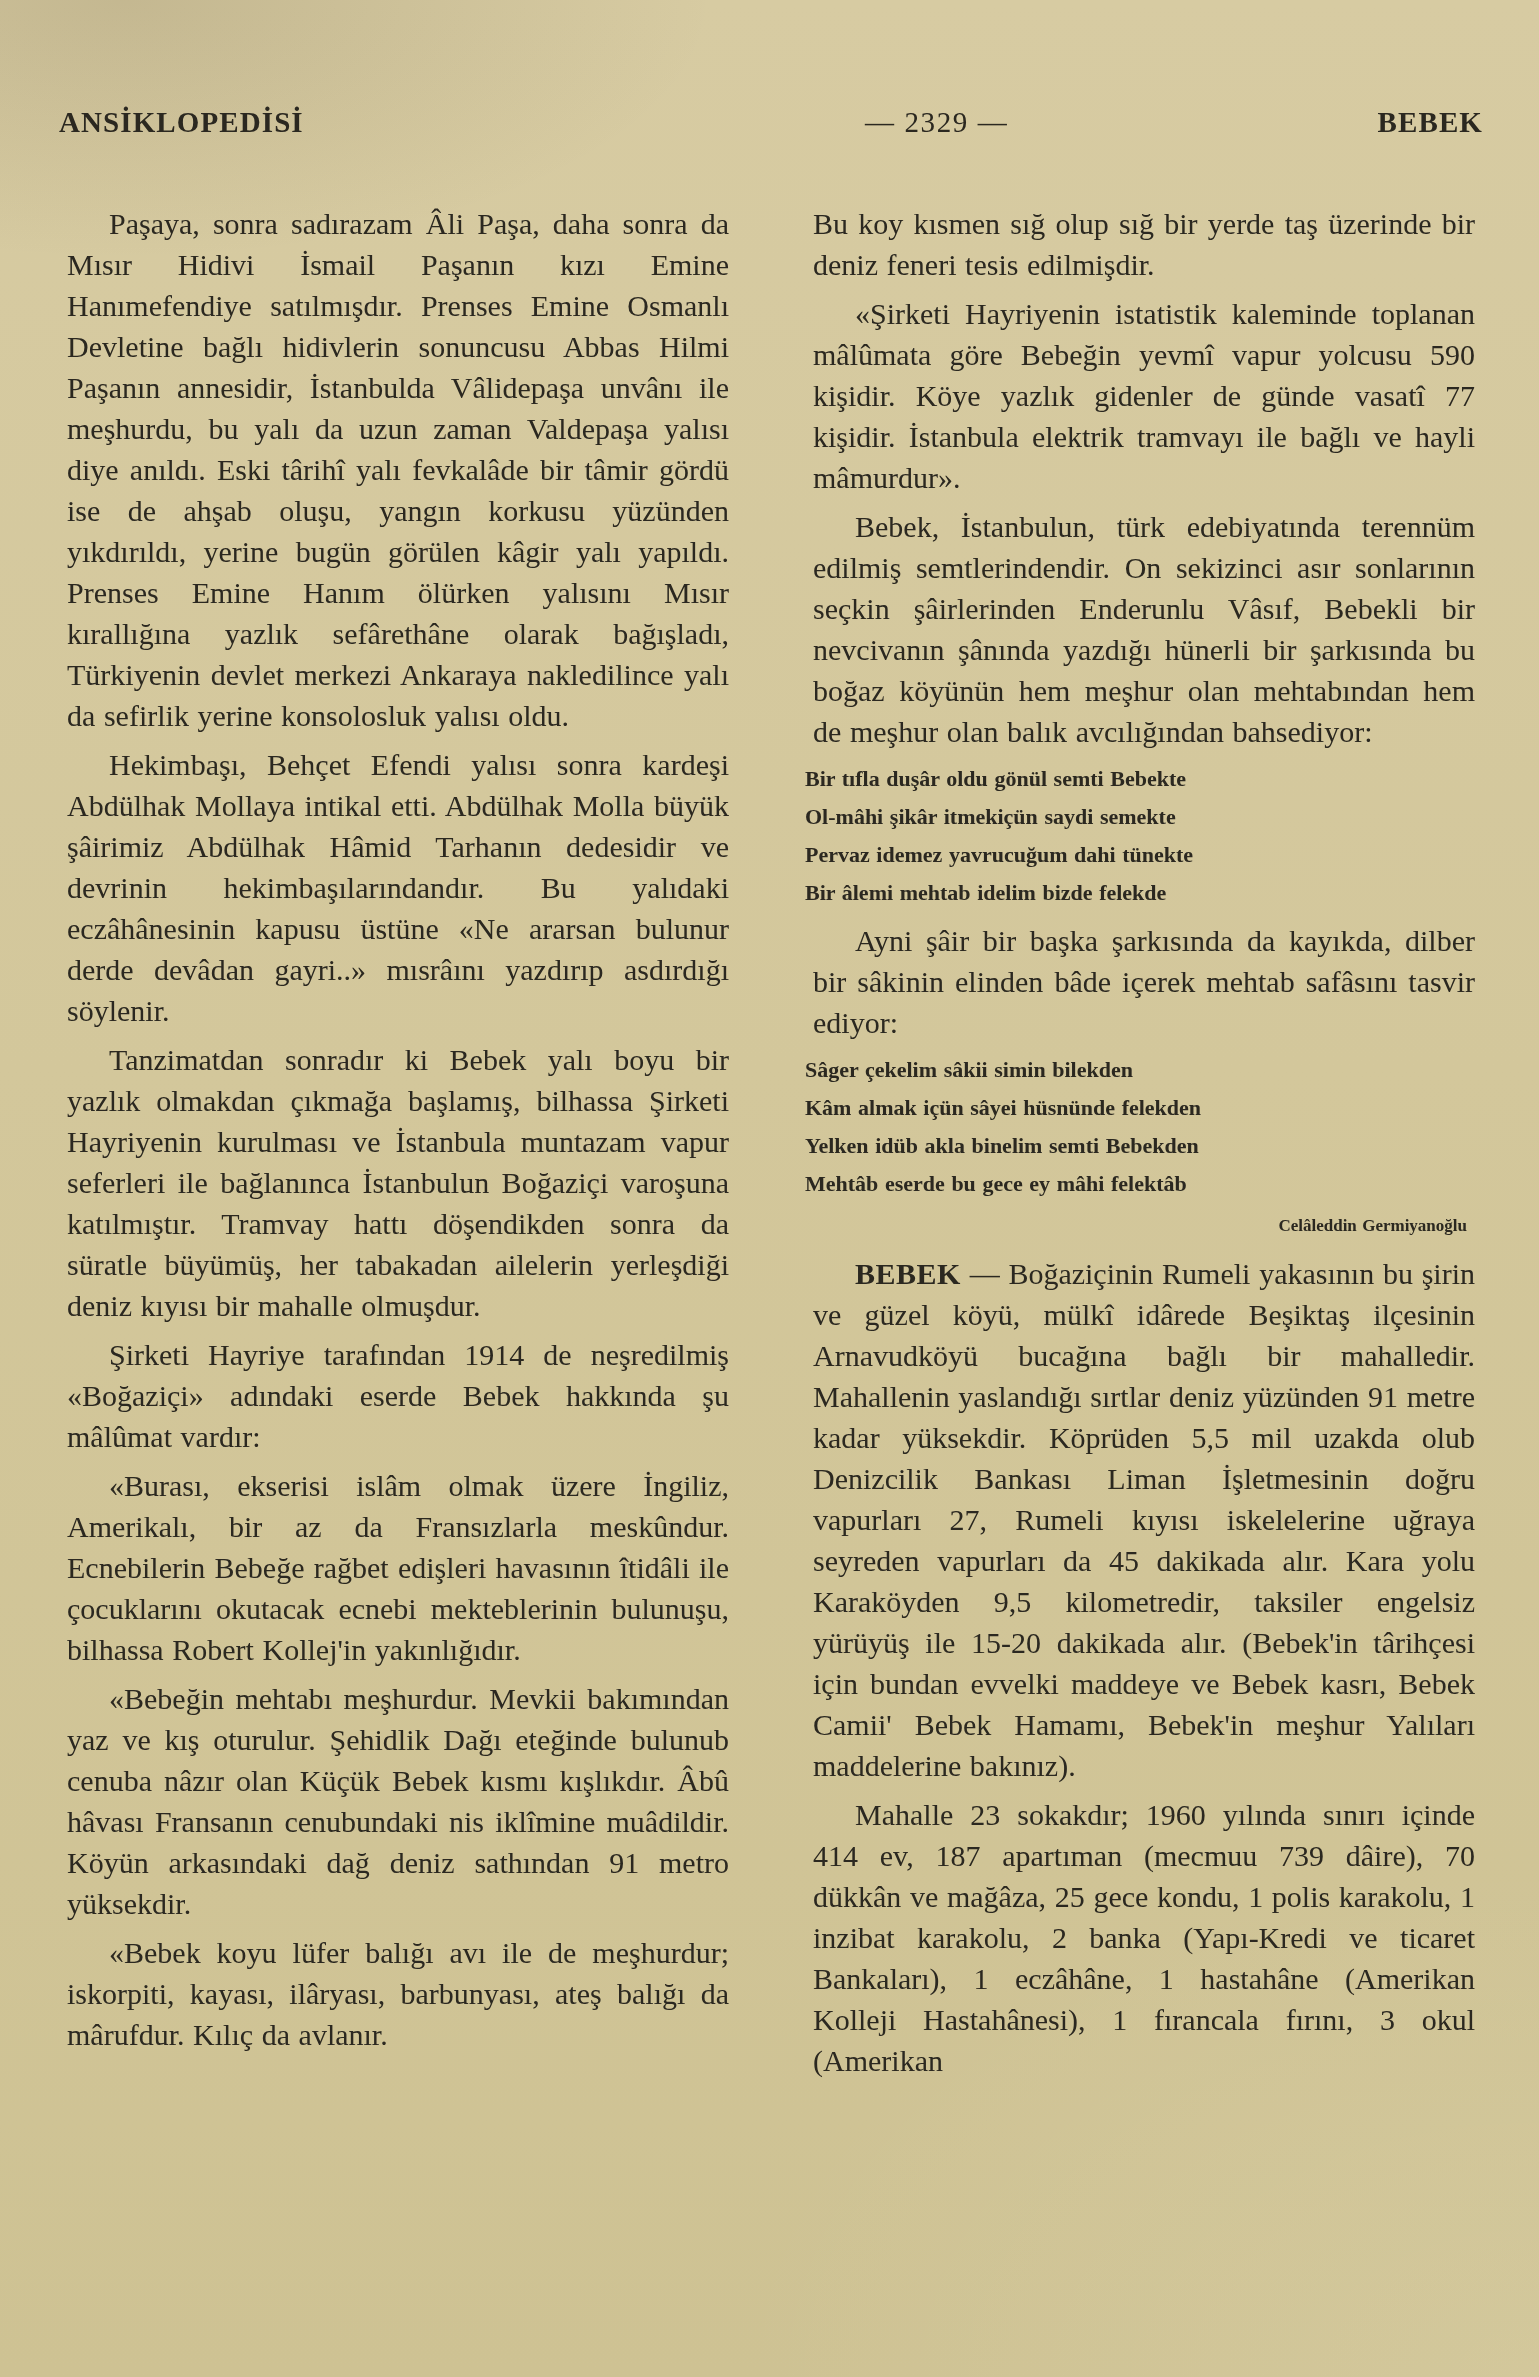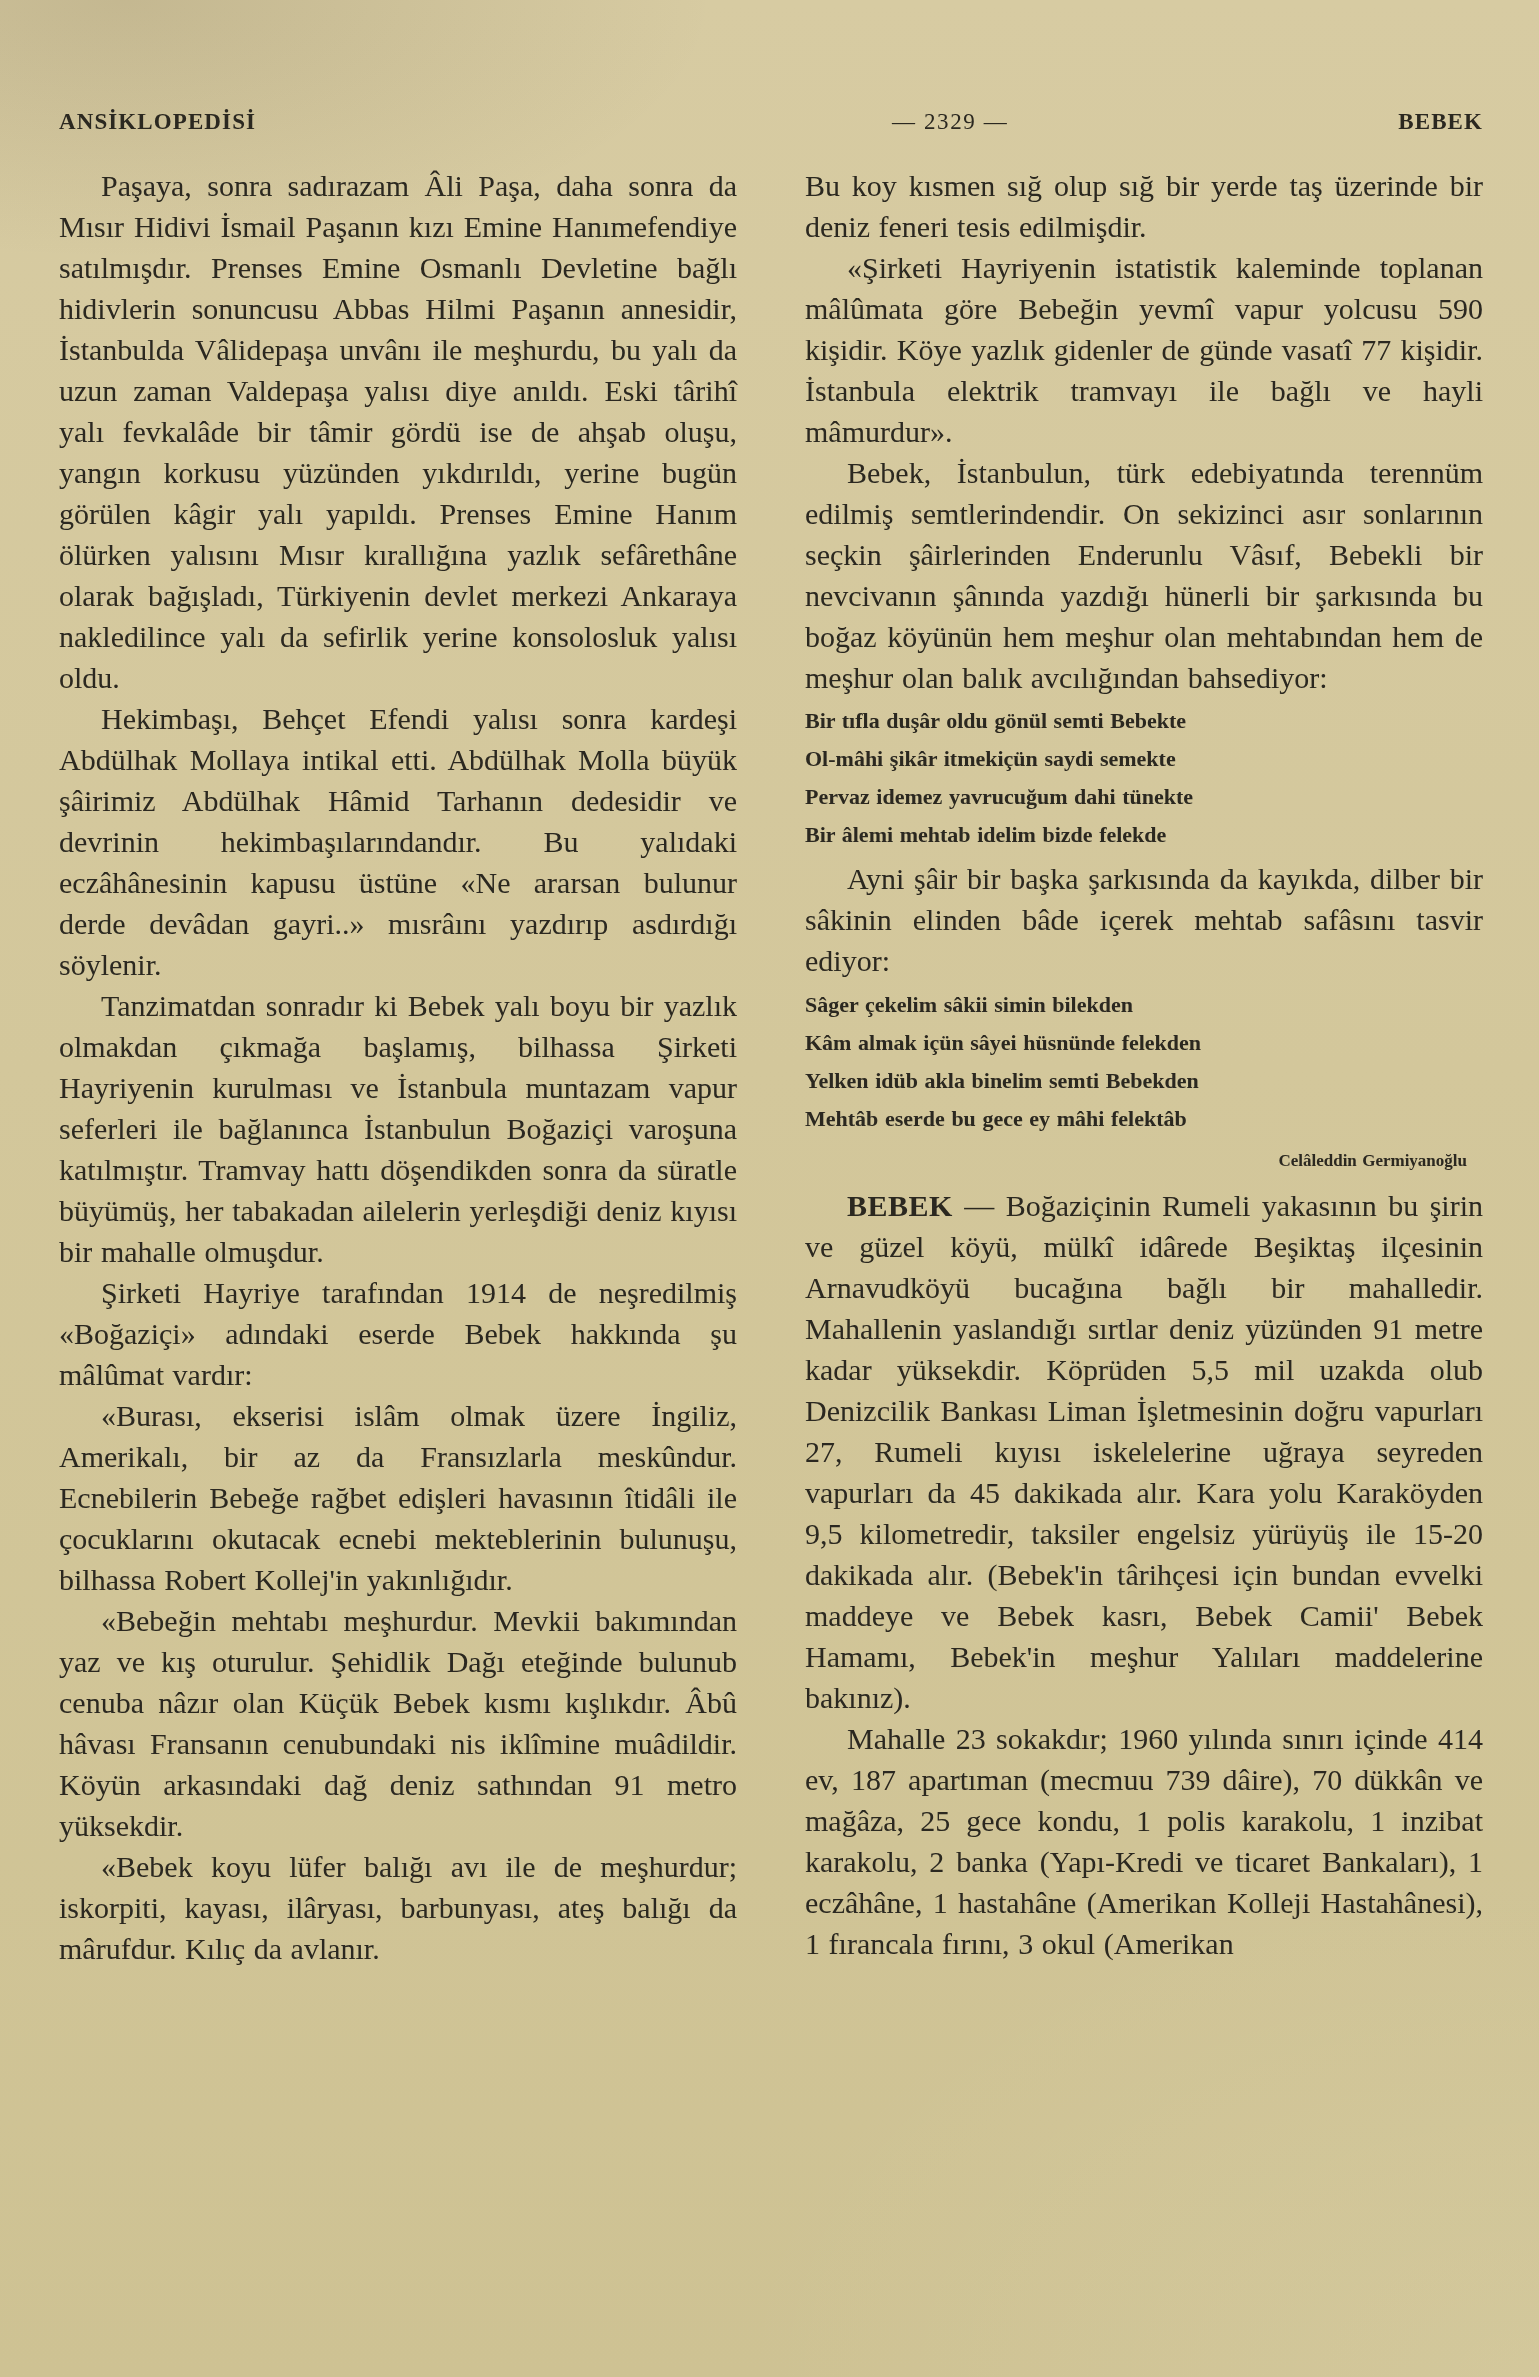--- a/index.html
+++ b/index.html
@@ -15,37 +15,37 @@
     background-image:
       radial-gradient(848px 371px at 8% 0%, rgba(60,45,20,0.12), transparent 70%),
       radial-gradient(1166px 742px at 100% 100%, rgba(255,250,228,0.10), transparent 70%),
       linear-gradient(180deg, #d7cba2 0%, #d3c79b 45%, #cec293 100%);
     font-family: "Liberation Serif", "DejaVu Serif", serif;
     overflow: hidden;
   }
   .running-head {
     display: flex;
     align-items: baseline;
-    font-size: 23px;
+    font-size: 29px;
     line-height: 32px;
-    margin-bottom: 27px;
+    margin-bottom: 57px;
   }
   .rh-left   { flex: 1; text-align: left;  font-weight: 700; letter-spacing: 1.1px; }
   .rh-center { flex: 1; text-align: right; letter-spacing: 1.6px; }
   .rh-right  { flex: 1; text-align: right; font-weight: 700; letter-spacing: 1.1px; }
 
   .columns { display: flex; gap: 68px; }
   .col {
     flex: 1;
     font-size: 30px;
     line-height: 41px;
     text-align: justify;
     word-spacing: 1.1px;
   }
-  .para { margin: 0; text-indent: 42px; }
+  .para { margin: 8px; text-indent: 42px; }
   .para.flush { text-indent: 0; }
 
   .poem {
     margin: 4.2px 0;
     font-weight: 700;
     font-size: 22px;
     line-height: 38px;
     text-align: left;
   }
   .signature {

